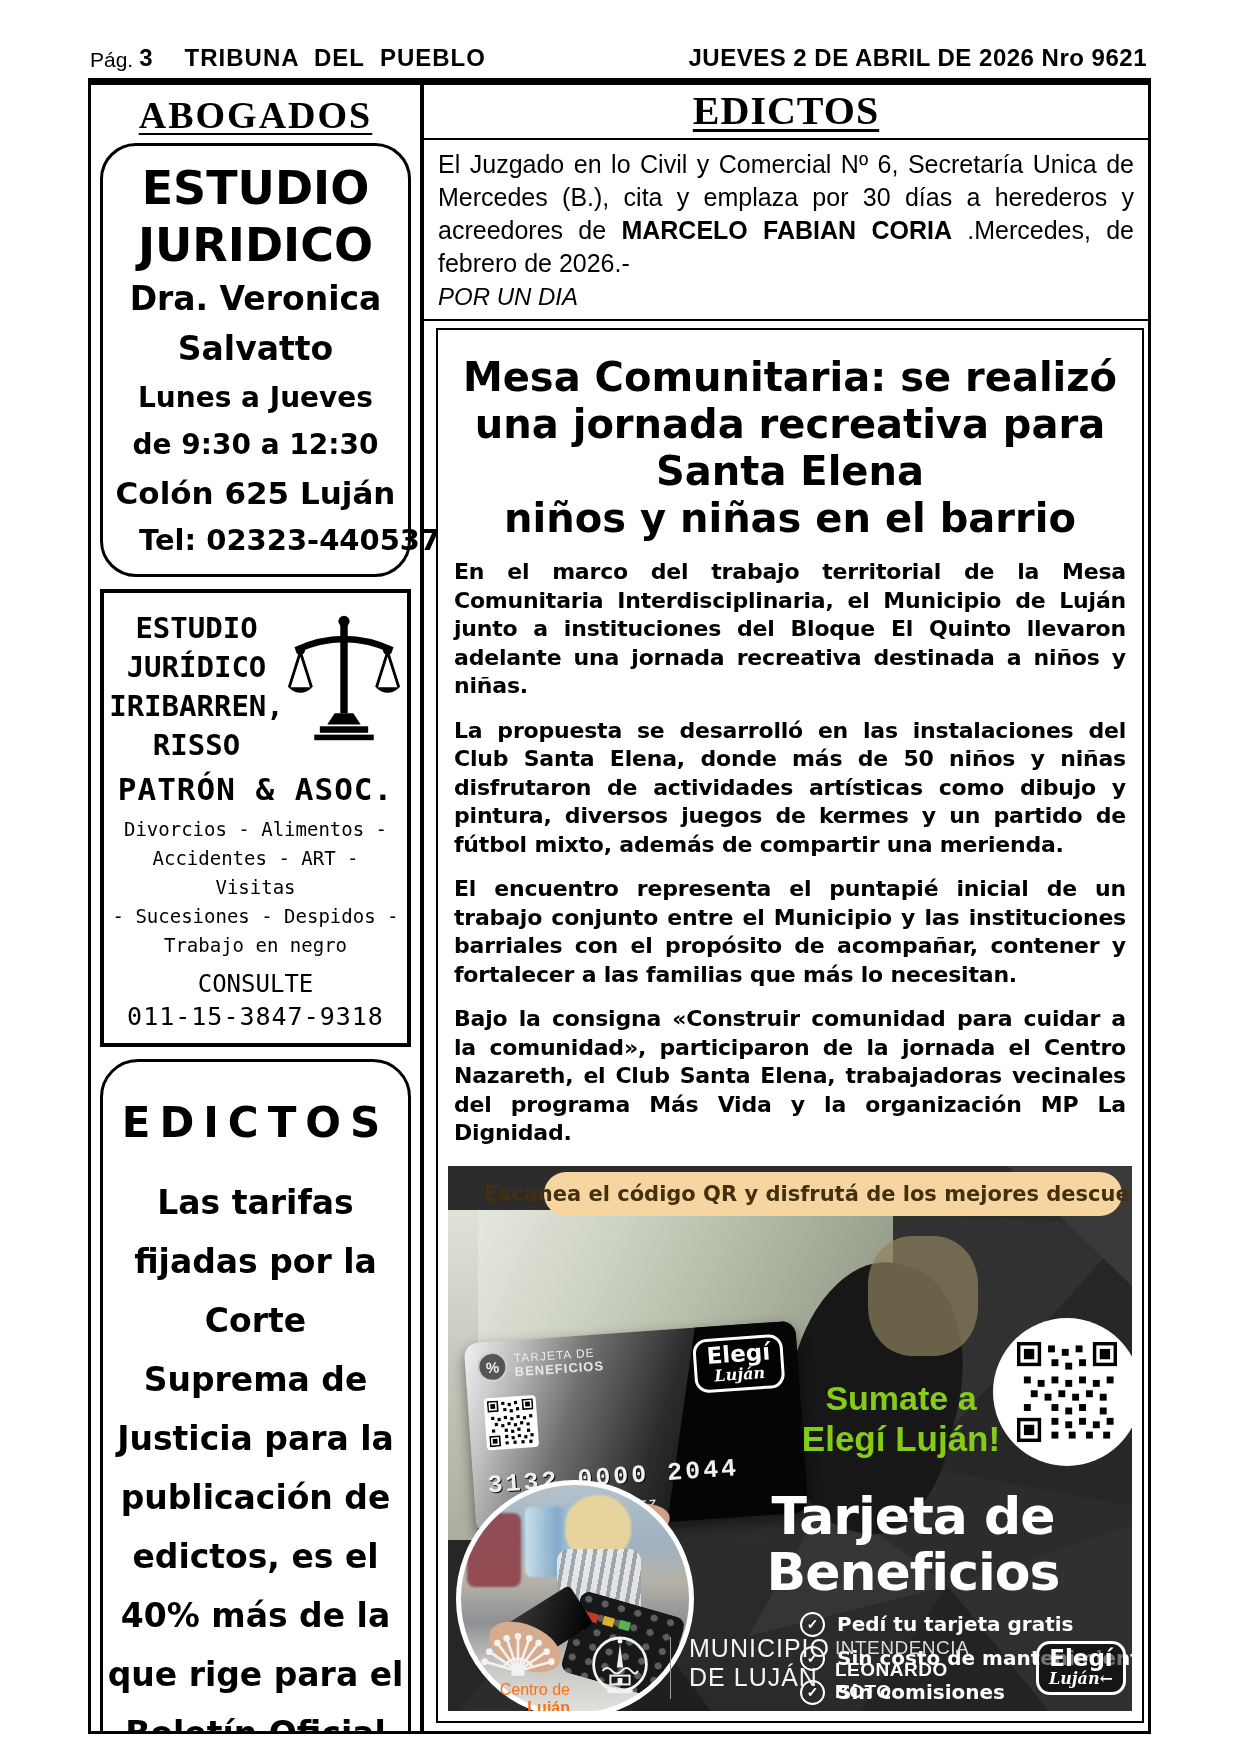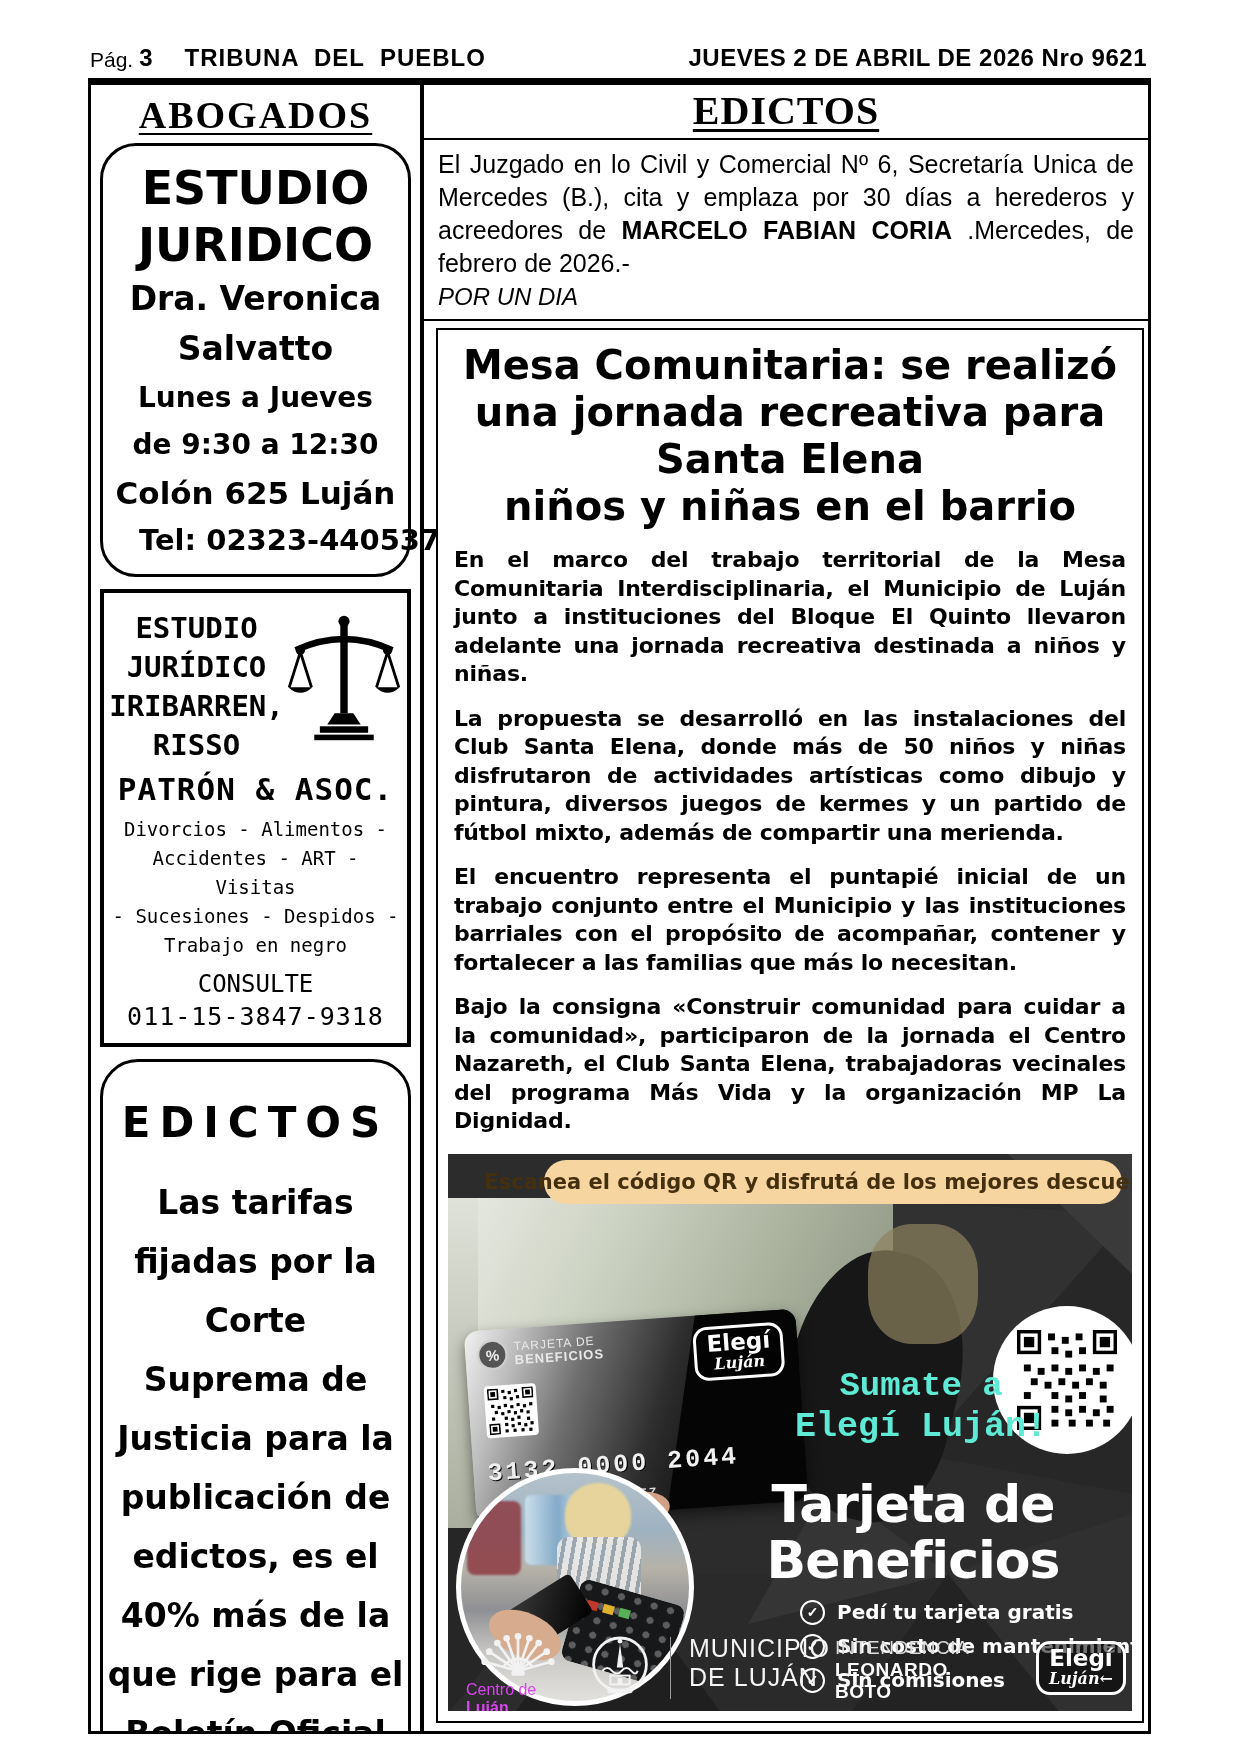--- a/index.html
+++ b/index.html
@@ -53,21 +53,21 @@
 
   
   .edictos-head { text-align:center; font-size:40px; letter-spacing:1px; padding:2px 0 4px;
                   text-decoration:underline; text-decoration-thickness:3px; text-underline-offset:5px;
                   border-bottom:2px solid #000; }
   .legal-notice { padding:8px 14px 6px; font-size:25px; line-height:33px; text-align:justify;
                   border-bottom:2px solid #000; }
   .legal-notice .dur { text-align:left; font-size:24px;font-style:italic; }
   .article { border:2px solid #000; margin:7px 4px 8px 12px; flex:1; display:flex;
              flex-direction:column; overflow:hidden; }
-  .art-title { text-align:center; font-weight:bold; font-size:40px; line-height:47px; padding:12px 6px 8px; }
+  .art-title { text-align:center; font-weight:bold; font-size:40px; line-height:47px; padding:24px 6px 8px; }
   .art-paras { padding:8px 16px 0; }
   .art-paras p { font-family:"DejaVu Sans", sans-serif; font-weight:bold; font-size:22px;
                  line-height:28.5px; text-align:justify; margin-bottom:16px; letter-spacing:-0.2px; }
 
   
   .promo { position:relative; margin:2px 10px 10px; height:648px; background:#2c2c2c; overflow:hidden; }
   .facets { position:absolute; inset:0; }
   .photo-light { position:absolute; left:0; top:44px; width:445px; height:140px;
                  background:linear-gradient(115deg,#e9ebe4 0%,#cdd3c3 35%,#aab19d 70%,#8e9584 100%); }
   .photo-strip { position:absolute; left:0; top:44px; width:30px; height:330px;
@@ -104,22 +104,22 @@
   .badge .b-bot { font-family:"DejaVu Serif", serif; font-style:italic; font-weight:bold;
                   font-size:16px; line-height:17px; display:block; }
   .card .badge { position:absolute; right:14px; top:12px; }
   .finger { position:absolute; left:150px; top:338px; width:72px; height:36px; background:#d2a185;
             border-radius:50%; transform:rotate(-8deg); }
 
   .qr-circle { position:absolute; left:545px; top:152px; width:148px; height:148px; background:#fff;
                border-radius:50%; display:flex; align-items:center; justify-content:center; }
   .qr-circle svg { width:100px; height:100px; }
 
-  .cta { position:absolute; left:308px; top:212px; width:330px; text-align:center; color:#5eead4;
-         font-family:Liberation Mono, monospace; font-weight:bold; }
+  .cta { position:absolute; left:288px; top:212px; width:330px; text-align:center; color:#84cc16;
+         font-family:Liberation Sans, sans-serif; font-weight:bold; }
   .cta .c1 { font-size:34px; line-height:40px; }
   .cta .c2 { font-size:35px; line-height:42px; }
   .product { position:absolute; left:280px; top:322px; width:370px; text-align:center; color:#fff;
              font-family:"DejaVu Sans", sans-serif; font-weight:bold; font-size:52px; line-height:56px; letter-spacing:-1px; }
   .bullets { position:absolute; left:352px; top:446px; }
   .bullet { display:flex; align-items:center; gap:12px; margin-bottom:9px; color:#fff; }
   .chk { width:25px; height:25px; border:2.5px solid #fff; border-radius:50%; display:flex;
          align-items:center; justify-content:center; font-size:14px; font-weight:bold; flex:0 0 auto; }
   .bullet span.txt { font-family:"DejaVu Sans", sans-serif; font-weight:bold; font-size:20px; white-space:nowrap; }
 
@@ -143,21 +143,21 @@
   .cp-key-y { position:absolute; width:11px; height:9px; background:#e1b12c; left:142px; top:132px; transform:rotate(16deg);}
   .cp-key-g { position:absolute; width:11px; height:9px; background:#58b058; left:158px; top:136px; transform:rotate(16deg);}
   .cp-card { position:absolute; left:52px; top:116px; width:74px; height:46px;
              background:linear-gradient(135deg,#3a3a3a,#000); border-radius:5px; transform:rotate(-32deg); }
   .cp-hand { position:absolute; left:26px; top:140px; width:76px; height:44px; background:#d7ab8d;
              border-radius:50%; transform:rotate(24deg); }
 
   .promo-footer { position:absolute; left:18px; right:6px; bottom:8px; height:70px;
                   display:flex; align-items:center; gap:18px; color:#eee; }
   .centro { display:flex; flex-direction:column; align-items:center; width:128px; }
-  .centro-label { font-size:16px; margin-top:2px; color:#d946ef; }
+  .centro-label { font-size:16px; margin-top:2px; color:#f97316;text-align:right; }
   .centro-label b { font-weight:bold; }
   .crest-wrap { width:66px; }
   .vsep { width:2px; height:62px; background:#9a9a9a; }
   .muni { display:flex; flex-direction:row; justify-content:center; }
   .muni-name { font-size:25px; letter-spacing:1px; color:#f4f4f4; font-weight:normal; }
   .muni-sub { font-size:19px; letter-spacing:.5px; color:#dcdcdc; margin-top:3px; }
   .muni-sub b { font-weight:bold; color:#fff; }
   .pf-spacer { flex:1; }
 </style>
 </head>

